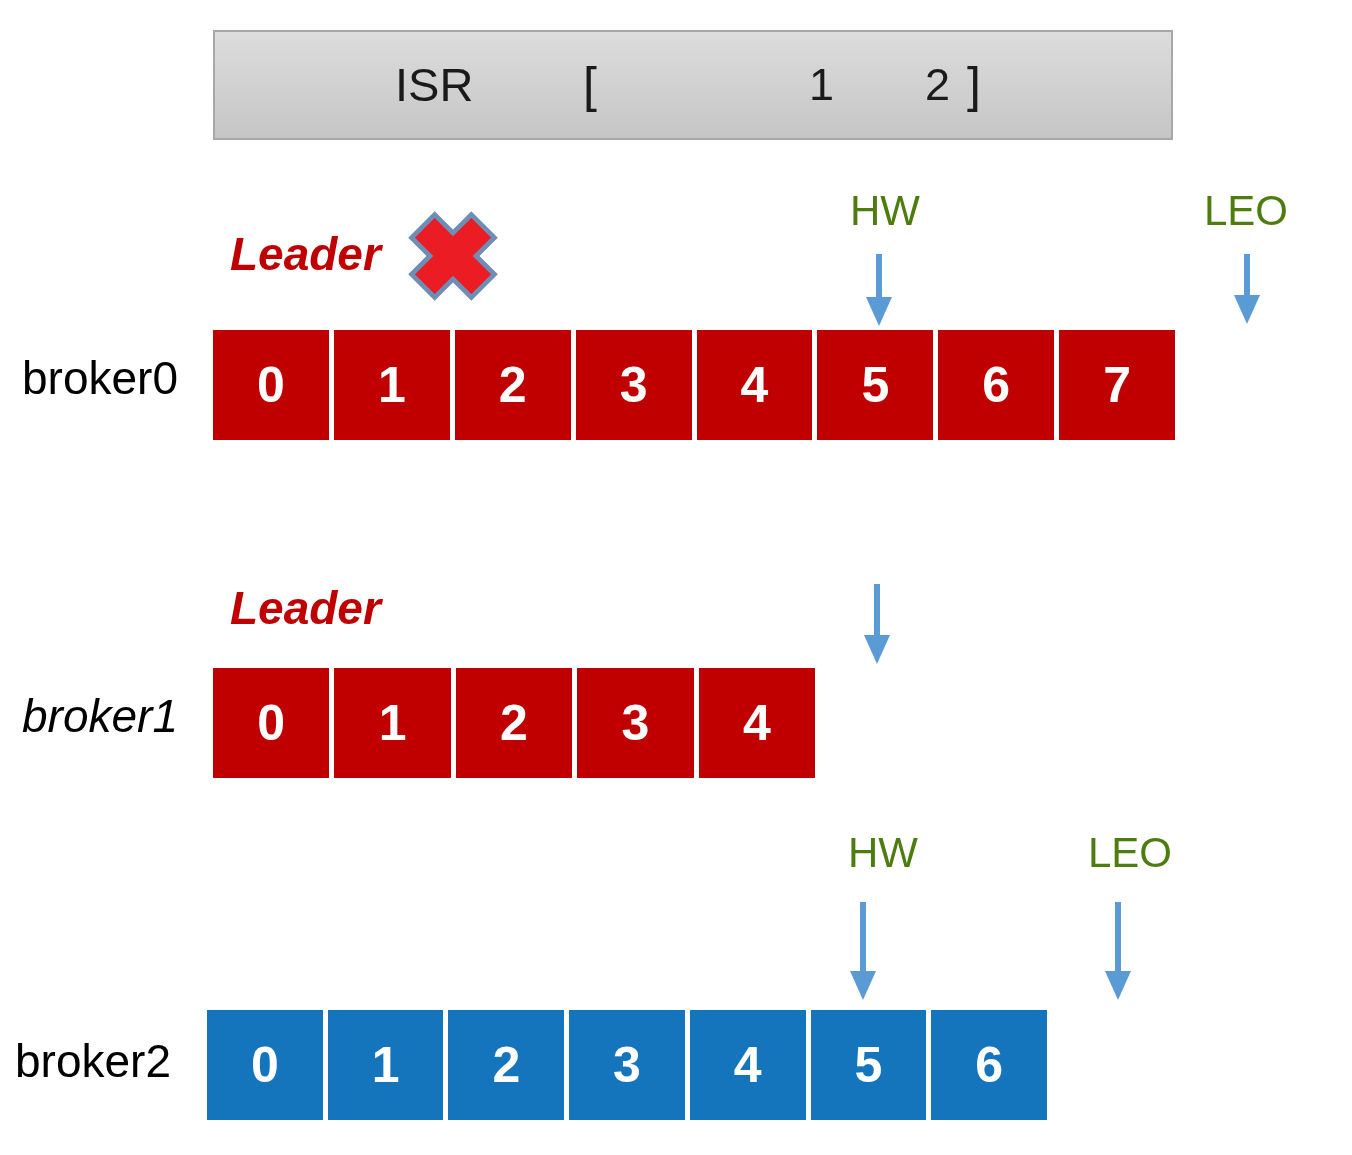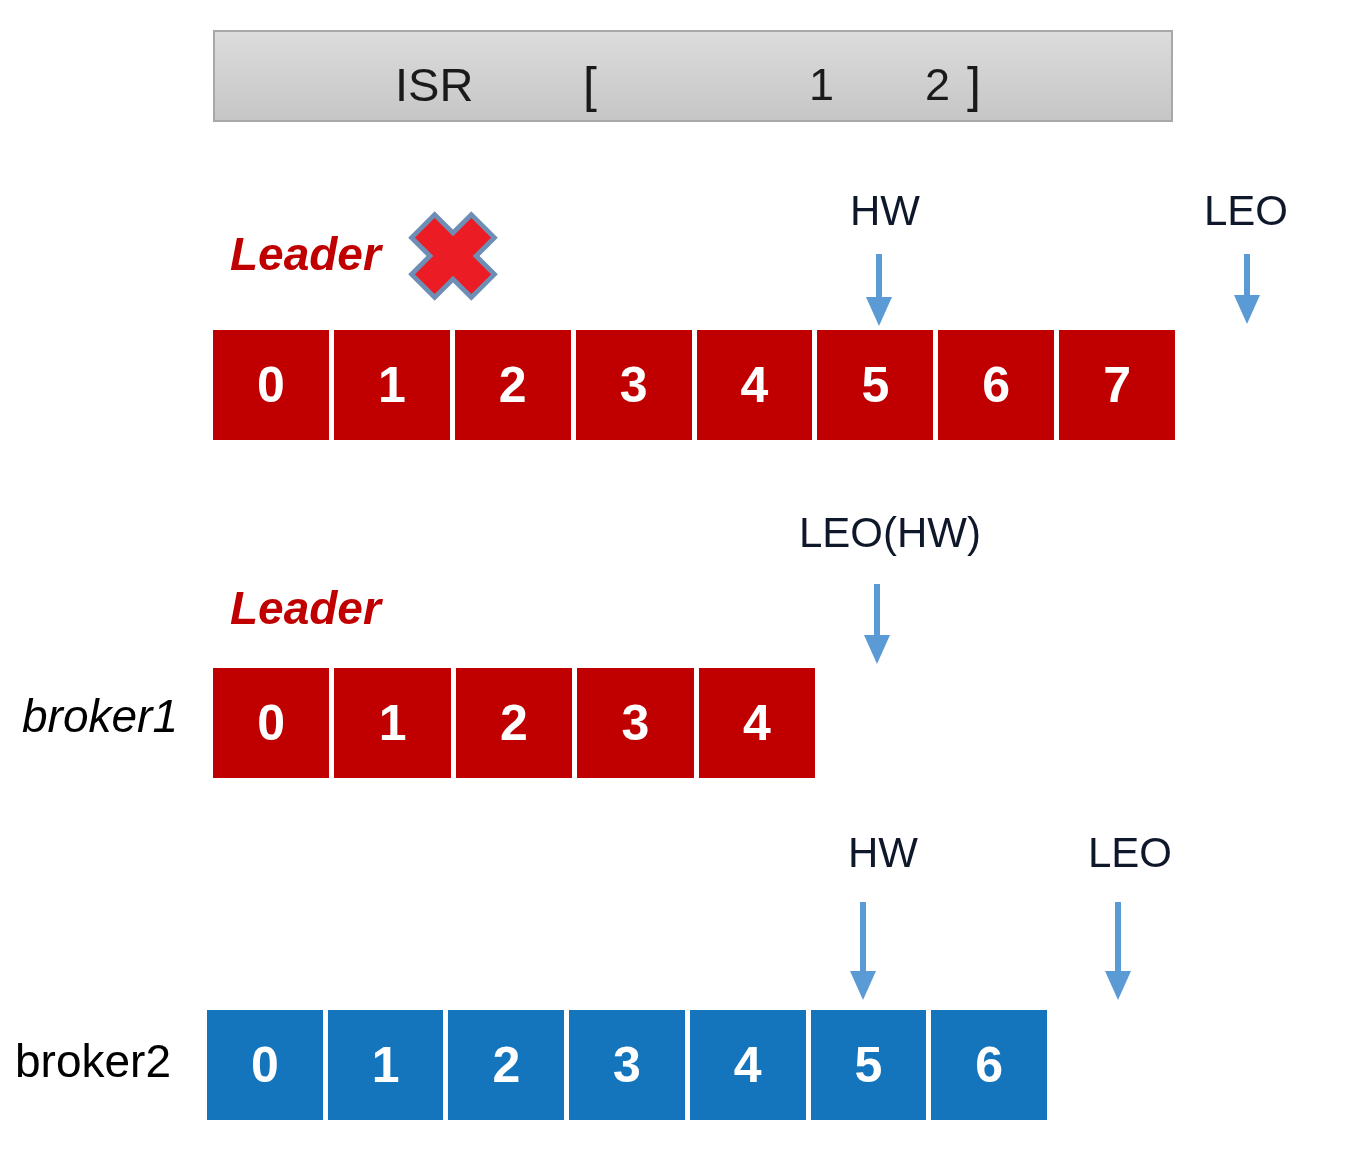--- a/index.html
+++ b/index.html
@@ -3,39 +3,39 @@
 <meta charset="utf-8">
 <style>
   html,body { margin:0; padding:0; background:#ffffff; }
   .canvas {
     position:relative; width:1352px; height:1155px; background:#ffffff;
     font-family:"Liberation Sans", sans-serif; overflow:hidden;
   }
 
   
   .isr-bar {
-    position:absolute; left:213px; top:30px; width:960px; height:92px;
+    position:absolute; left:213px; top:30px; width:960px; height:110px;
     background:linear-gradient(180deg, var(--isr-bg-top), var(--isr-bg-bottom));
     border:2px solid var(--isr-border); box-sizing:border-box;
   }
   .isr-bar span { position:absolute; top:0; line-height:106px; color:#1a1a1a; }
   .isr-text    { left:180px; font-size:47px; }
   .isr-open    { left:368px; font-size:50px; }
   .isr-m1      { left:594px; font-size:45px; }
   .isr-m2      { left:710px; font-size:45px; }
   .isr-close   { left:752px; font-size:50px; }
 
   
   .role-label { position:absolute; font-size:46px; font-weight:bold; line-height:1;font-style:italic; }
   .role-leader   { color:var(--leader-red); }
   .role-follower { color:var(--follower-blue); }
 
   .broker-label { position:absolute; font-size:46px; color:#000; line-height:1; }
 
-  .marker-label { position:absolute; font-size:42px; color:#0f172a; text-align:center; line-height:1; }
+  .marker-label { position:absolute; font-size:42px; color:#4d7c0f; text-align:center; line-height:1; }
 
   .arrow { position:absolute; width:26px; }
   .arrow .shaft {
     position:absolute; left:50%; transform:translateX(-50%);
     top:0; width:6px; height:calc(100% - 29px); background:var(--arrow-blue);
   }
   .arrow .head {
     position:absolute; bottom:0; left:50%; transform:translateX(-50%);
     width:0; height:0;
     border-left:13px solid transparent; border-right:13px solid transparent;
@@ -103,33 +103,33 @@
 
   <div class="arrow s1-hw-arrow">
     <div class="shaft"></div>
       <div class="head"></div>
   </div>
   <div class="arrow s1-leo-arrow">
     <div class="shaft"></div>
       <div class="head"></div>
   </div>
 
+  <div class="broker-label s1-broker">broker0</div>
 
   <div class="log-row s1-row">
     <div class="cell cell-red">0</div>
     <div class="cell cell-red">1</div>
     <div class="cell cell-red">2</div>
     <div class="cell cell-red">3</div>
     <div class="cell cell-red">4</div>
     <div class="cell cell-red">5</div>
     <div class="cell cell-red">6</div>
     <div class="cell cell-red">7</div>
   </div>
 
-  <div class="marker-label s2-leohw-label">LEO(HW)</div>
 
   <div class="arrow s2-leohw-arrow">
     <div class="shaft"></div>
       <div class="head"></div>
   </div>
 
   <div class="role-label role-leader s2-leader">Leader</div>
   <div class="broker-label s2-broker">broker1</div>
 
   <div class="log-row s2-row">

